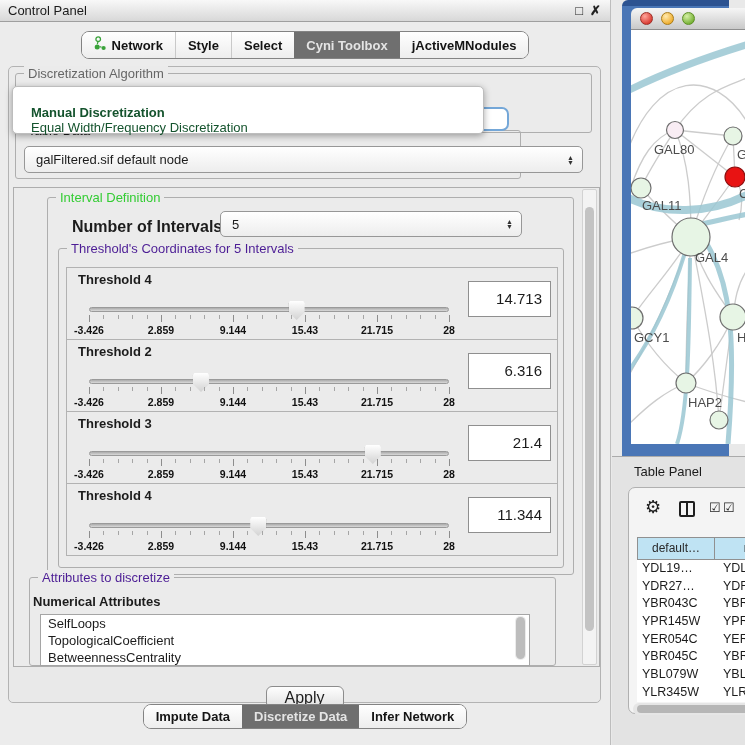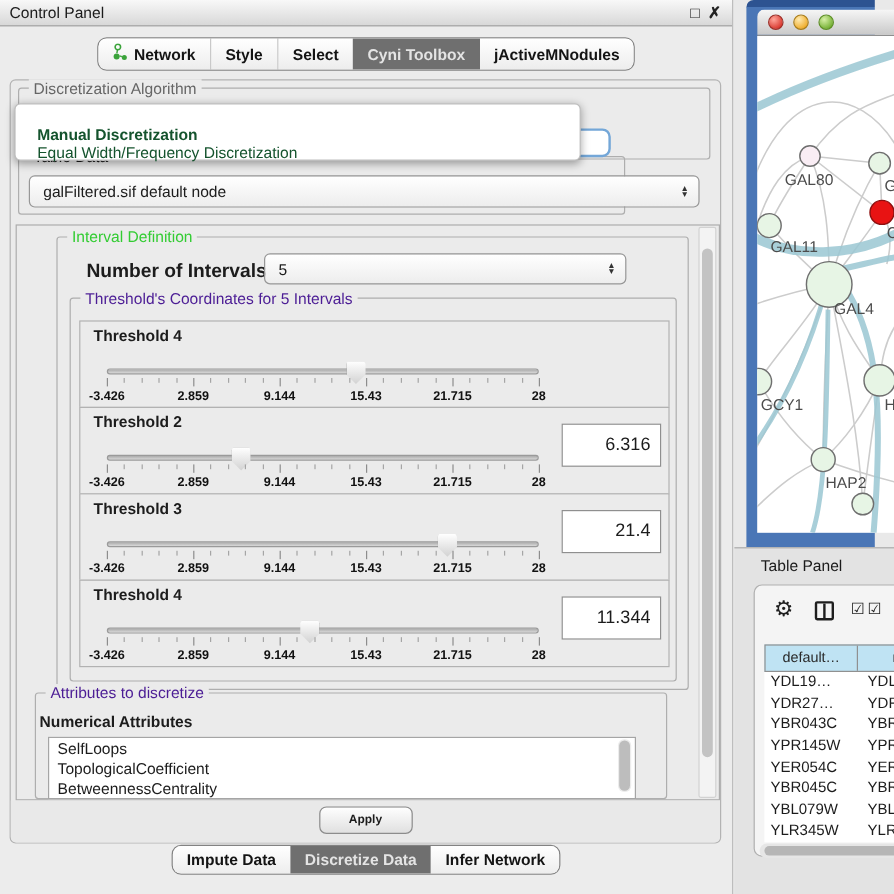--- a/index.html
+++ b/index.html
@@ -81,22 +81,22 @@
   .list-item { font-size:13px; line-height:17px; padding-left:7px; white-space:nowrap; }
   #attr-scroll { position:absolute; right:3px; top:1px; width:11px; height:44px; background:#ececec; border-radius:5px; }
   #attr-scroll .thumb { position:absolute; left:1px; top:1px; width:9px; height:42px; background:#bdbdbd; border-radius:5px; }
 
   .vscroll { position:absolute; right:2px; top:1px; width:15px; height:476px;
     background:#f3f3f3; border:1px solid #d2d2d2; border-radius:2px; }
   .vscroll .thumb { position:absolute; left:2px; width:9px; top:17px; height:424px; background:#c3c3c3; border-radius:5px; }
 
   #apply-row { position:absolute; left:0; top:600px; width:100%; height:35px; background:#e9e9e9;
     display:flex; justify-content:center; border-bottom-left-radius:5px; border-bottom-right-radius:5px; }
-  #apply-btn { margin-top:5px; width:78px; height:23px; background:linear-gradient(#fefefe,#e0e0e0);
-    border:1px solid #8c8c8c; border-radius:6px; font-size:10px; text-align:center; line-height:21px;font-weight:bold; }
+  #apply-btn { margin-top:19px; width:78px; height:23px; background:linear-gradient(#fefefe,#e0e0e0);
+    border:1px solid #8c8c8c; border-radius:6px; font-size:16px; text-align:center; line-height:21px; }
 
   
   #algo-popup { left:12px; top:86px; width:472px; height:48px; background:#fff; border:1px solid #bdbdbd;
     border-radius:5px; box-shadow:0 2px 7px rgba(0,0,0,.35); z-index:30; }
   #popup-hint { position:absolute; left:0; top:2px; width:100%; text-align:center; font-size:13px; color:#adadad; }
   .popup-item { position:absolute; left:18px; font-size:13px; color:#14532d; white-space:nowrap; }
   #popup-item-0 { top:18px; font-weight:bold; }
   #popup-item-1 { top:33px; }
 
   
@@ -239,20 +239,21 @@
                   <div class="tick major" style="left: 100%;"></div>
                 </div>
                 <div class="th-scale">
                   <span class="scale-lab" style="left: 0%;">-3.426</span>
                   <span class="scale-lab" style="left: 20%;">2.859</span>
                   <span class="scale-lab" style="left: 40%;">9.144</span>
                   <span class="scale-lab" style="left: 60%;">15.43</span>
                   <span class="scale-lab" style="left: 80%;">21.715</span>
                   <span class="scale-lab" style="left: 100%;">28</span>
                 </div>
+                <div class="th-value">14.713</div>
               </div>
               <div class="th-row">
                 <div class="th-label">Threshold 2</div>
                 <div class="th-slider">
                   <div class="th-thumb" style="left: calc(31% - 8px);"></div>
                 </div>
                 <div class="th-ticks">
                   <div class="tick major" style="left: 0%;"></div>
                   <div class="tick minor" style="left: 4%;"></div>
                   <div class="tick minor" style="left: 8%;"></div>

